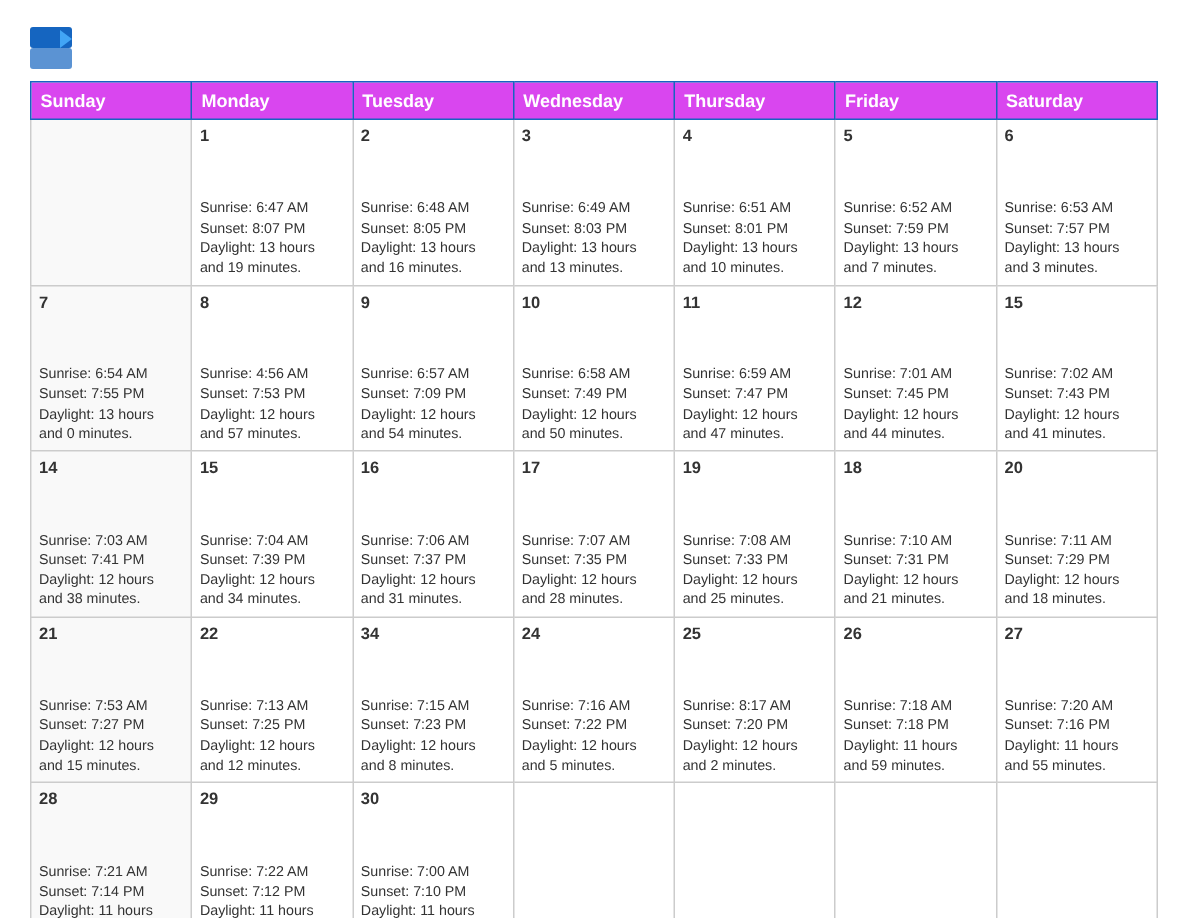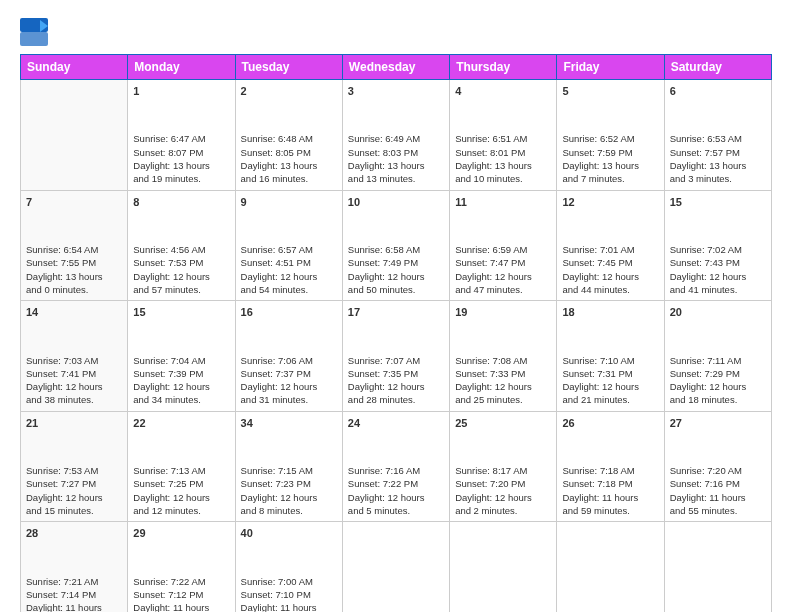--- a/index.html
+++ b/index.html
@@ -185,21 +185,21 @@
           <td>
             <span class="date-num">8</span>
             <span class="cell-text">Sunrise: 4:56 AM
 Sunset: 7:53 PM
 Daylight: 12 hours
 and 57 minutes.</span>
           </td>
           <td>
             <span class="date-num">9</span>
             <span class="cell-text">Sunrise: 6:57 AM
-Sunset: 4:51 PM
+Sunset: 7:09 PM
 Daylight: 12 hours
 and 54 minutes.</span>
           </td>
           <td>
             <span class="date-num">10</span>
             <span class="cell-text">Sunrise: 6:58 AM
 Sunset: 7:49 PM
 Daylight: 12 hours
 and 50 minutes.</span>
           </td>
@@ -336,21 +336,21 @@
 and 52 minutes.</span>
           </td>
           <td>
             <span class="date-num">29</span>
             <span class="cell-text">Sunrise: 7:22 AM
 Sunset: 7:12 PM
 Daylight: 11 hours
 and 49 minutes.</span>
           </td>
           <td>
-            <span class="date-num">40</span>
+            <span class="date-num">30</span>
             <span class="cell-text">Sunrise: 7:00 AM
 Sunset: 7:10 PM
 Daylight: 11 hours
 and 46 minutes.</span>
           </td>
           <td></td>
           <td></td>
           <td></td>
           <td></td>
         </tr>

